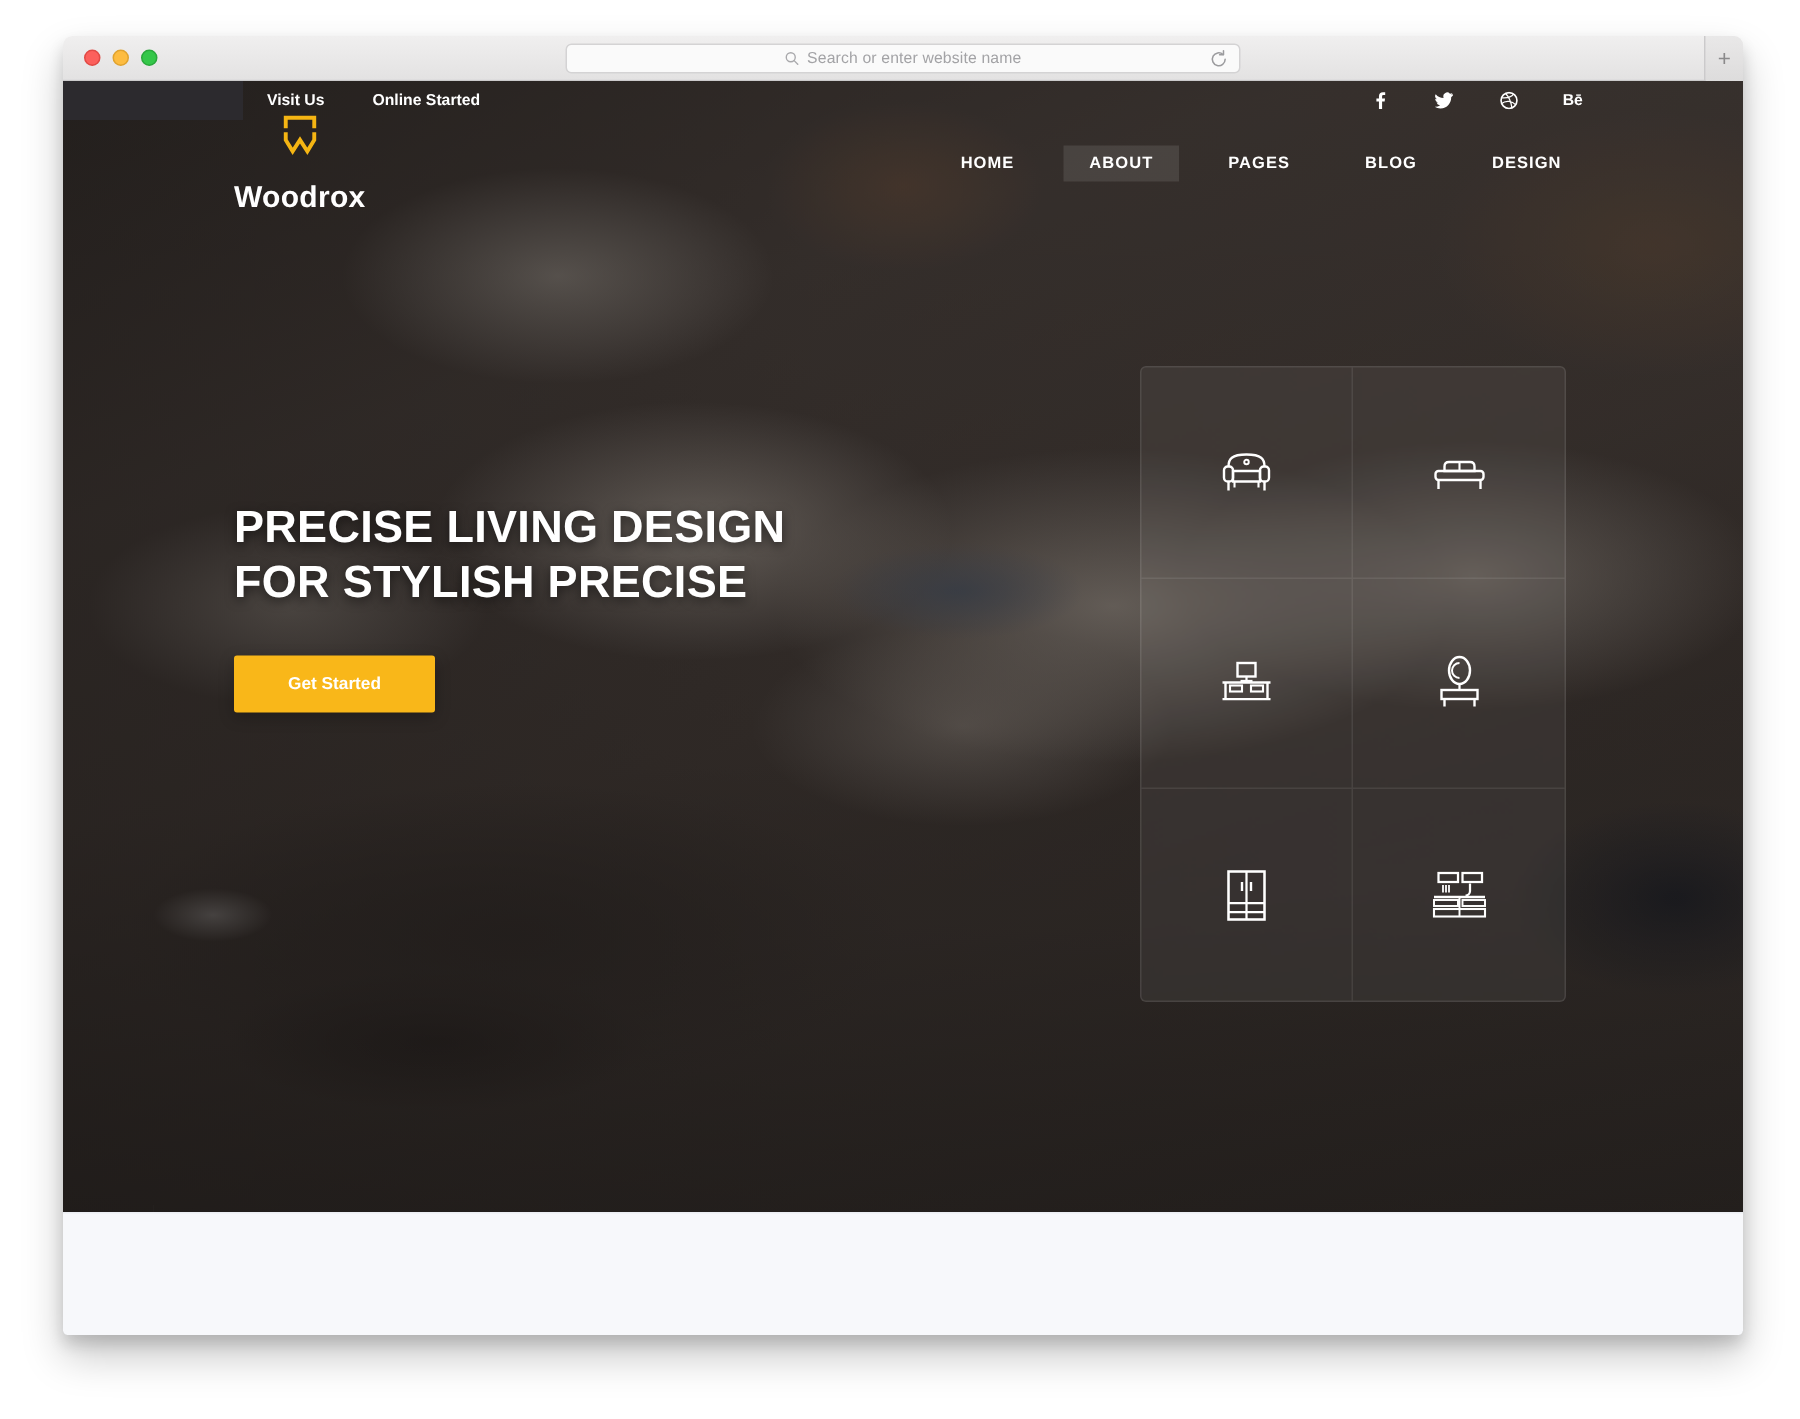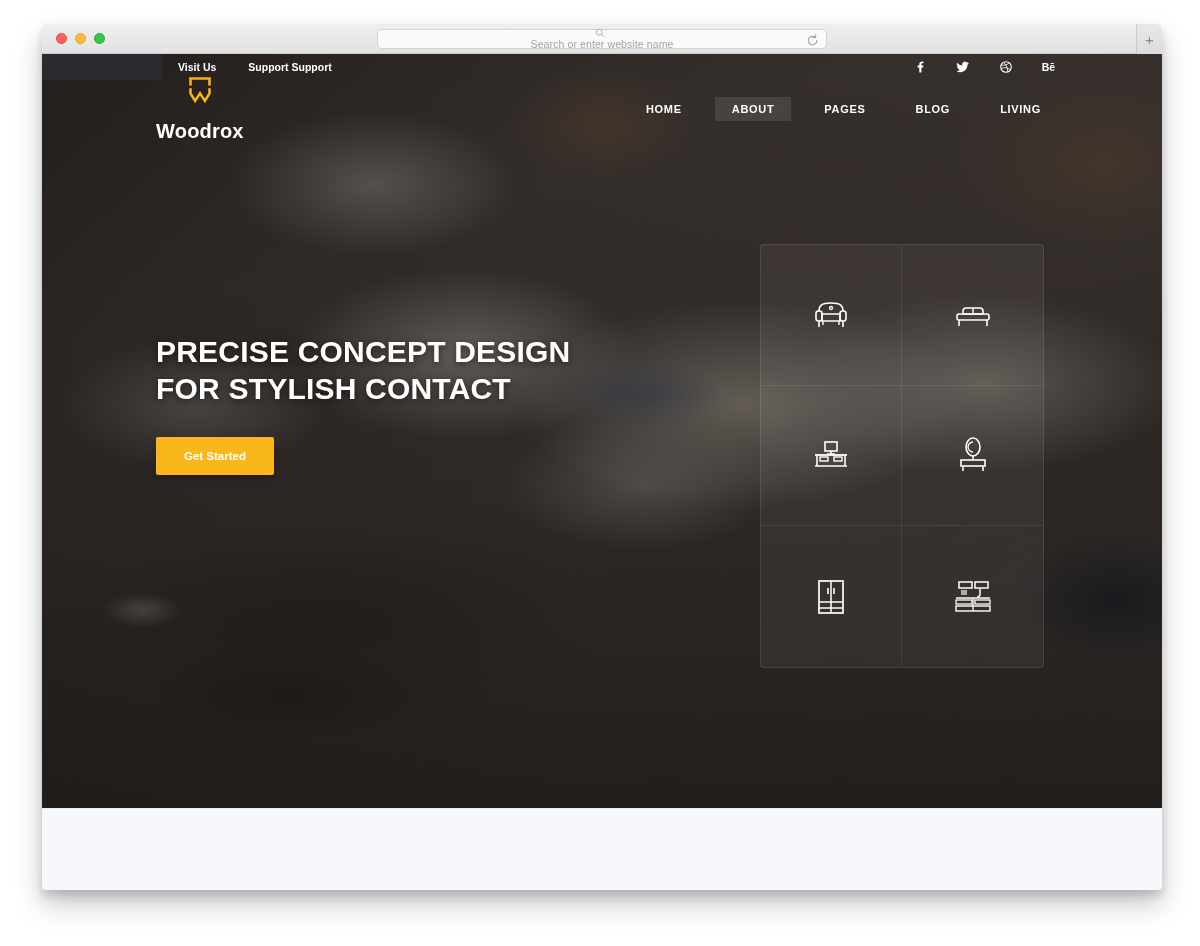--- a/index.html
+++ b/index.html
@@ -40,21 +40,20 @@
     display:flex; justify-content:center; pointer-events:none;
   }
   #addressbar{
     pointer-events:auto;
     width:450px; height:20px;
     background:#fafafa;
     border:1px solid #d4d3d4;
     border-radius:4px;
     display:flex; align-items:center; justify-content:center;
     position:relative;
-    flex-direction:column;
   }
   #search-icon{ margin-right:5px; display:flex; }
   #addressbar-text{
     font-size:10.5px; color:#a3a3a6; letter-spacing:.1px;
     white-space:nowrap;
   }
   #reload-icon{ position:absolute; right:7px; top:3px; }
 
   #newtab-button{
     position:absolute; right:0; top:0;
@@ -188,21 +187,21 @@
     text-shadow:0 2px 7px rgba(0,0,0,.55);
   }
   #hero-sub{
     margin-top:20px;
     color:#e9e7e6; font-size:12.5px; line-height:1.75;
     text-shadow:0 1px 4px rgba(0,0,0,.6);
   }
   #get-started-button{
     margin-top:30px;
     display:inline-flex; align-items:center; justify-content:center;
-    width:118px; height:38px;
+    width:134px; height:38px;
     background:#f9b719;
     color:#ffffff; font-size:11.5px; font-weight:bold;
     border:none; border-radius:2px;
     font-family:"Liberation Sans", sans-serif;
     cursor:pointer;
     box-shadow:0 3px 10px rgba(0,0,0,.25);
   }
 
   
   #category-panel{
@@ -272,21 +271,21 @@
     <section id="hero">
       <div id="hero-photo"></div>
       <div id="hero-floor-lines"></div>
       <div id="hero-glow"></div>
       <div id="hero-overlay"></div>
 
       <div id="topbar">
         <div id="topbar-dark"></div>
         <div id="topbar-links">
           <a class="topbar-link">Visit Us</a>
-          <a class="topbar-link">Support Support</a>
+          <a class="topbar-link">Online Started</a>
         </div>
         <div id="topbar-socials">
           <span class="social-ico">
             <svg width="11" height="12" viewBox="0 0 11 12">
                 <path d="M7.4 11.6V6.6h1.7l.26-2H7.4V3.33c0-.58.16-.97 1-.97h1.06V.57C9.27.53 8.63.47 7.9.47c-1.55 0-2.6.94-2.6 2.67V4.6H3.6v2h1.7v5z" fill="#ffffff"></path>
               </svg>
           </span>
           <span class="social-ico">
             <svg width="13" height="12" viewBox="0 0 13 12">
                 <path d="M12.6 1.9c-.45.2-.94.33-1.45.4a2.5 2.5 0 0 0 1.1-1.38c-.48.29-1.02.5-1.6.6A2.52 2.52 0 0 0 6.3 3.82c0 .2.02.39.06.57a7.15 7.15 0 0 1-5.2-2.63 2.5 2.5 0 0 0 .78 3.36 2.5 2.5 0 0 1-1.14-.31v.03c0 1.22.87 2.24 2.02 2.47a2.54 2.54 0 0 1-1.14.04 2.52 2.52 0 0 0 2.35 1.75A5.06 5.06 0 0 1 .4 10.14a7.13 7.13 0 0 0 3.87 1.13c4.64 0 7.18-3.84 7.18-7.18l-.01-.33c.5-.35.92-.8 1.26-1.3z" fill="#ffffff"></path>
@@ -311,28 +310,28 @@
             </svg>
           </span>
           <span id="brand-name">Woodrox</span>
         </div>
 
         <nav id="main-nav">
           <a class="nav-item">HOME</a>
           <a class="nav-item active">ABOUT</a>
           <a class="nav-item">PAGES</a>
           <a class="nav-item">BLOG</a>
-          <a class="nav-item">LIVING</a>
+          <a class="nav-item">DESIGN</a>
         </nav>
       </header>
 
       <div id="hero-copy">
         <h1 id="hero-title">
-          <span>PRECISE CONCEPT DESIGN</span><br>
-          <span>FOR STYLISH CONTACT</span>
+          <span>PRECISE LIVING DESIGN</span><br>
+          <span>FOR STYLISH PRECISE</span>
         </h1>
         <button id="get-started-button">Get Started</button>
       </div>
 
       <div id="category-panel">
 
         <div class="category-cell">
           <span>
             <svg width="38" height="34" viewBox="0 0 38 34">
               <path d="M7 13c0-5 2-8 12-8s12 3 12 8" fill="none" stroke="#fff" stroke-width="1.6"></path>

